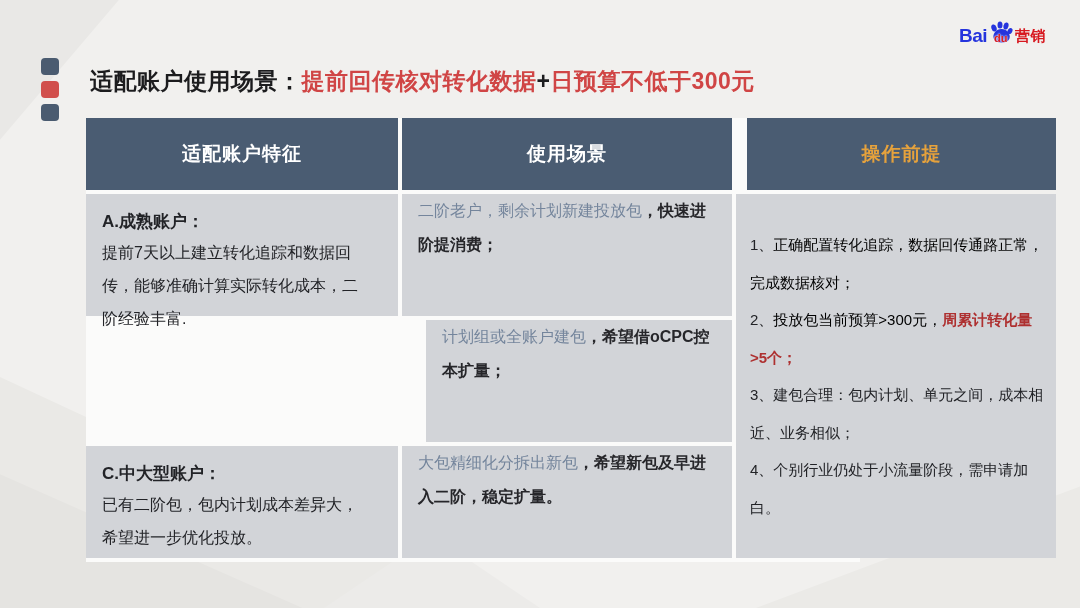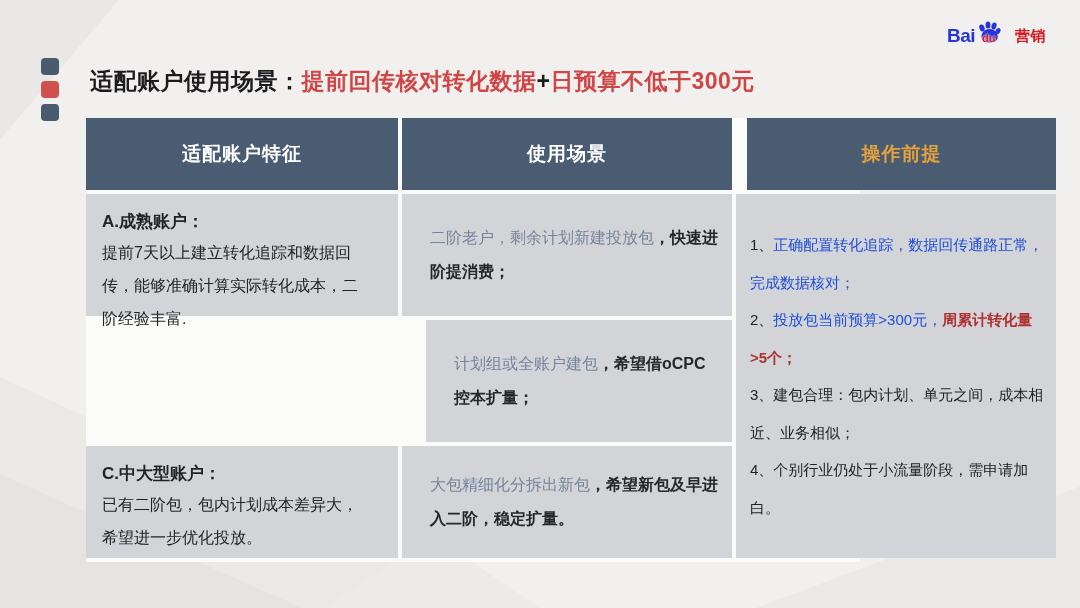--- a/index.html
+++ b/index.html
@@ -17,21 +17,21 @@
   .deco-bl1  { position:absolute; inset:0; background:#eae9e6; clip-path:polygon(0 62%,46% 100%,0 100%); }
   .deco-bl2  { position:absolute; inset:0; background:#e5e4e1; clip-path:polygon(0 78%,28% 100%,0 100%); }
   .deco-br   { position:absolute; inset:0; background:#ebeae7; clip-path:polygon(100% 80%,100% 100%,70% 100%); }
   .deco-mid  { position:absolute; inset:0; background:#ecebe9; clip-path:polygon(30% 100%,40% 88%,50% 100%); }
 
   .layer { position:relative; z-index:1; }
 
   
   .logo { position:absolute; top:19px; right:34px; display:flex; align-items:flex-end; height:26px; }
   .logo-bai { color:#2534dd; font-weight:bold; font-size:19px; letter-spacing:-0.5px; line-height:1;text-align:right; }
-  .logo-paw { position:relative; width:26px; height:26px; margin:0 13px 0 1px; }
+  .logo-paw { position:relative; width:26px; height:26px; margin:0 1px 0 1px; }
   .logo-du {
     position:absolute; left:6px; bottom:1px;
     color:#d7181f; font-weight:bold; font-size:11px; line-height:1;
     text-shadow:0 0 2px #fff,0 0 2px #fff;
   }
   .logo-suffix { color:#d7181f; font-weight:bold; font-size:15px; line-height:1.2; letter-spacing:0.5px; }
 
   
   .bullet-squares { position:absolute; left:41px; top:58px; width:18px; }
   .sq { width:18px; height:17px; border-radius:4px; margin-bottom:6px; }
@@ -60,38 +60,38 @@
   }
   .th-accent { color:#e6a23c; }
   .h1 { grid-area:1/1; } .h2 { grid-area:1/2; } .h3 { grid-area:1/3;margin-left:11px; }
 
   .feature { padding:16px 26px 0 16px; color:#222327; }
   .fa { grid-area:2/1; } .fb { grid-area:3/1; } .fc { grid-area:4/1; }
   .feature-title { font-size:17px; font-weight:bold; margin-bottom:4px; }
   .feature-desc  { font-size:16px; line-height:2.05; }
 
   .scenario {
-    display:flex; align-items:center;
-    padding:0 14px 0 28px;
+    display:flex; 
+    padding:0 14px 0 16px;
     font-size:16px; line-height:2.1;
   }
   .sa { grid-area:2/2; } .sb { grid-area:3/2;margin-left:24px; } .sc { grid-area:4/2; }
   .scen-blue { color:#74859c; }
   .scen-dark { color:#26262a; font-weight:bold; }
 
   .prereq-cell {
     grid-area:2/3/5/4;
     display:flex; flex-direction:column; justify-content:center;
     padding:0 8px 0 14px;
     font-size:15px; line-height:2.5;
   }
   .prereq { margin:0; }
   .pq-num  { color:#222327; }
   .pq-dark { color:#222327; }
-  .pq-red  { color:#1d4ed8; }
+  .pq-red  { color:#000000; }
   .pq-boldred { color:#ae3030; font-weight:bold; }
 </style>
 </head>
 <body>
 
 <div class="deco">
   <div class="deco-tl"></div>
   <div class="deco-bl1"></div>
   <div class="deco-bl2"></div>
   <div class="deco-br"></div>

